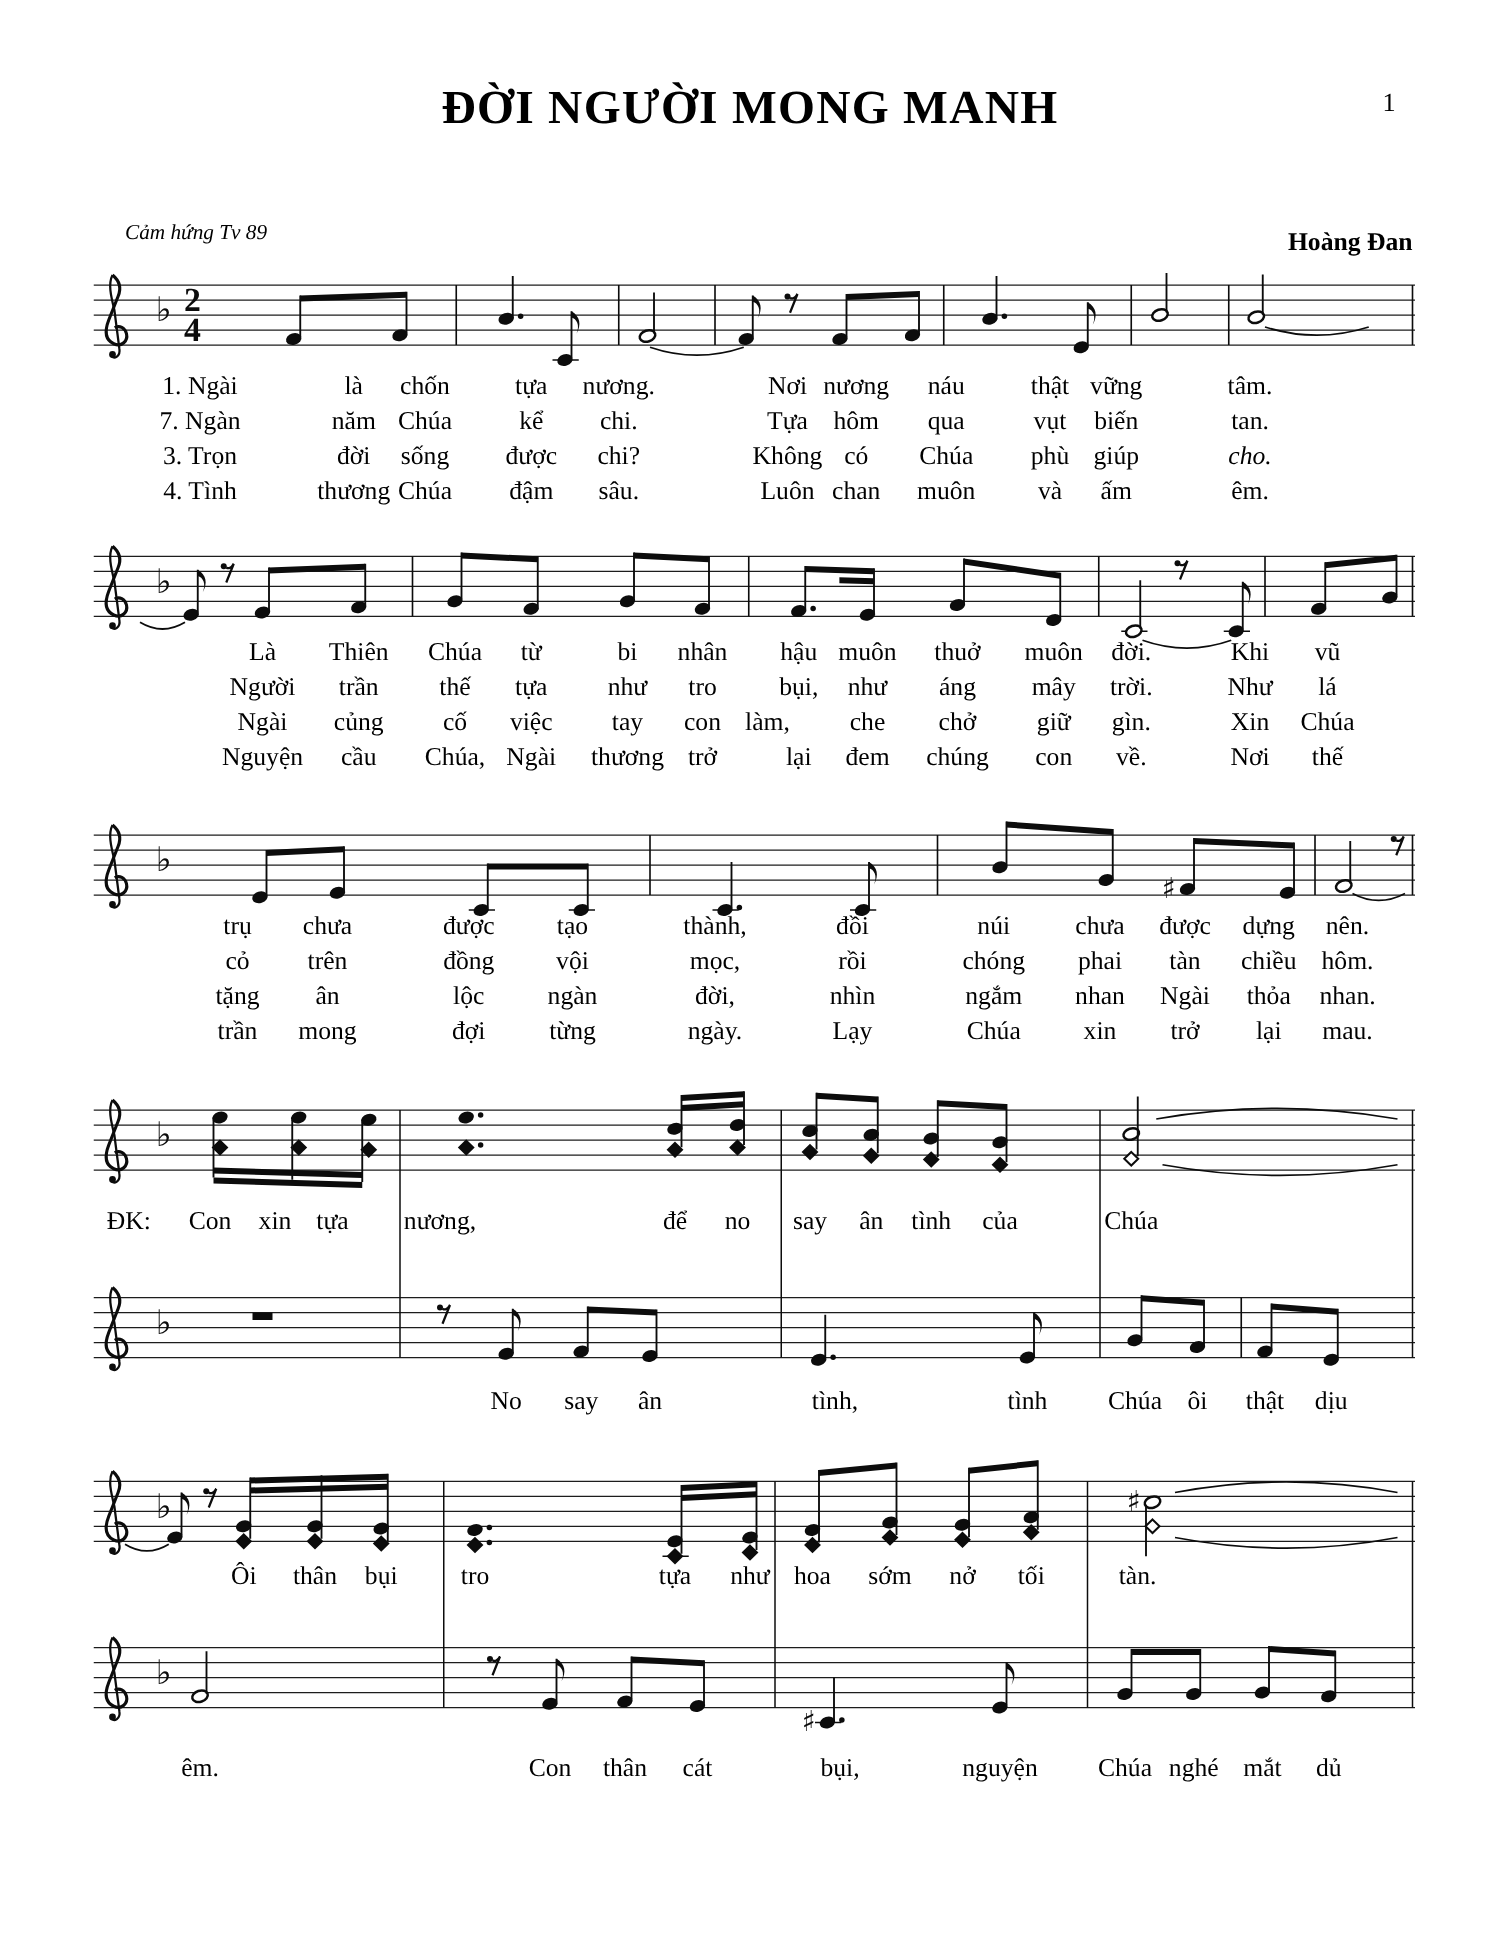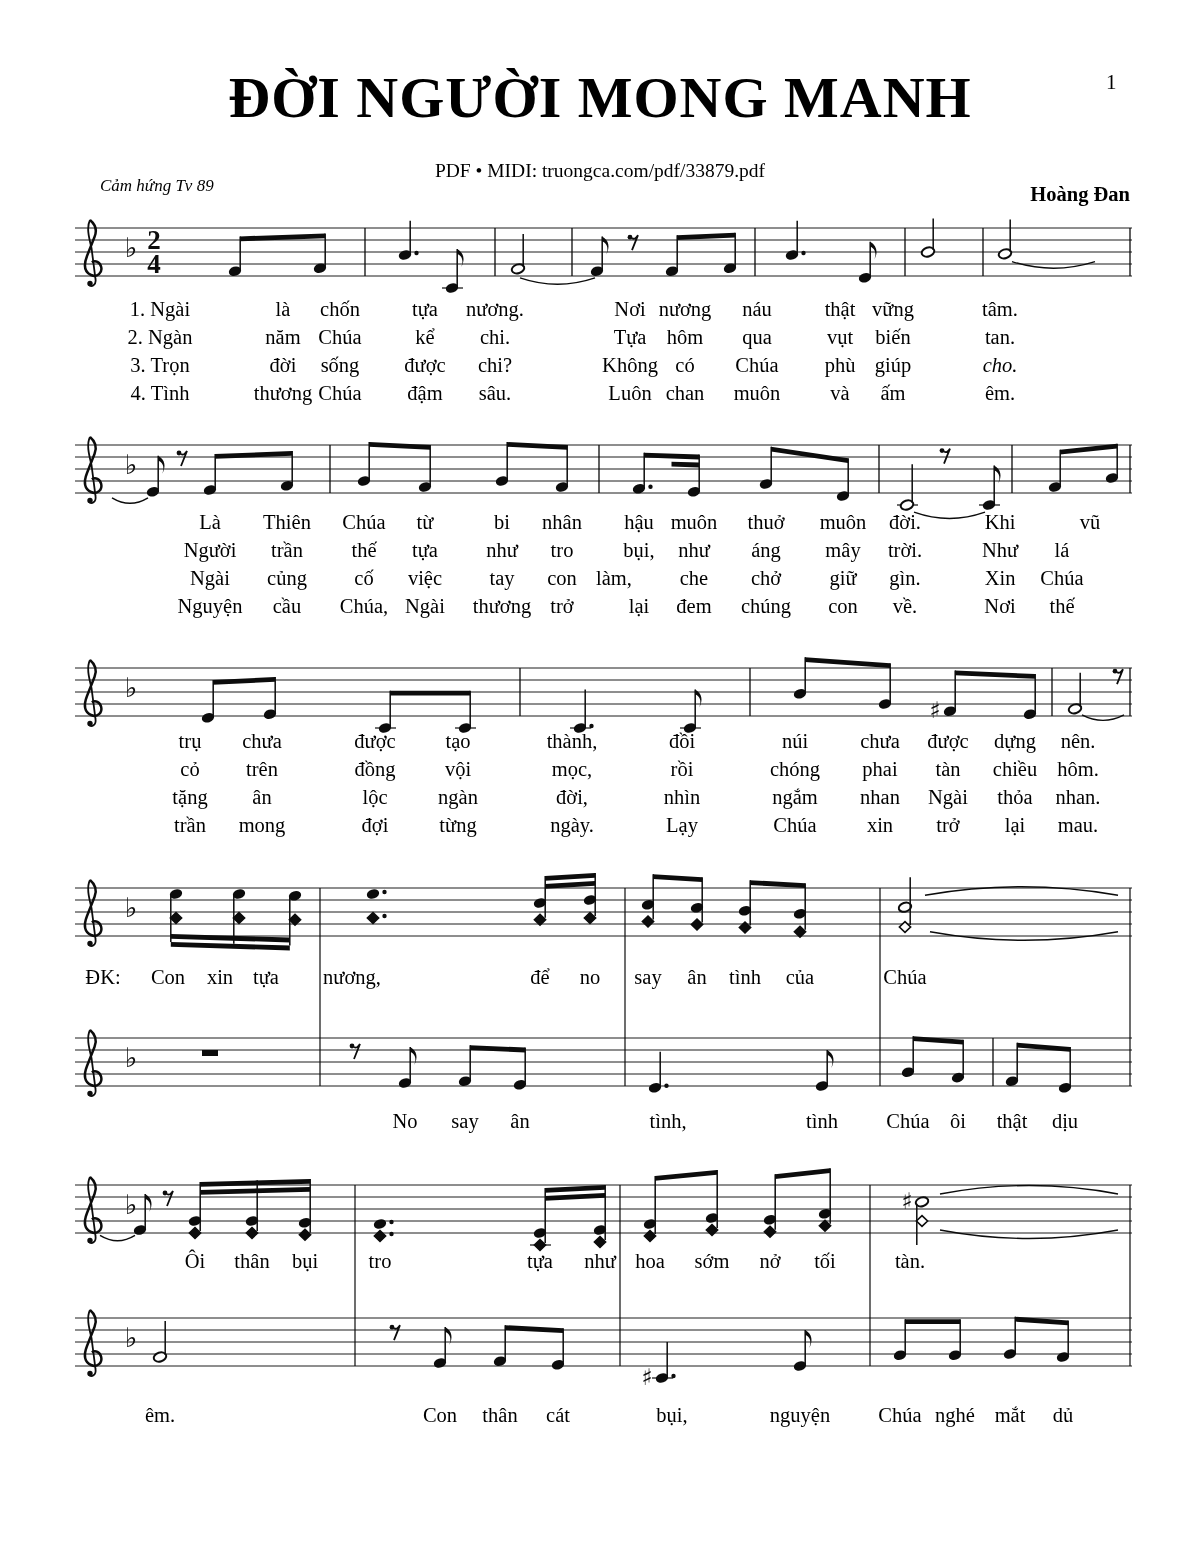--- a/index.html
+++ b/index.html
@@ -1,34 +1,33 @@
 <!DOCTYPE html>
 <html><head>
 <meta charset="utf-8">
 <style>
   html,body{margin:0;padding:0;background:#888;}
   .page{position:relative;width:1200px;height:1552px;background:#ffffff;margin:0 auto;
         font-family:"Liberation Serif",serif;color:#000;overflow:hidden;}
   .title{position:absolute;top:64px;left:0;width:100%;text-align:center;
-         font-size:58px;font-weight:bold;letter-spacing:1px;margin:0;}
+         font-size:38px;font-weight:bold;letter-spacing:1px;margin:0;}
   .pagenum{position:absolute;top:70px;left:1106px;font-size:21px;}
   .subtitle{position:absolute;top:160px;left:0;width:100%;text-align:center;font-size:19.5px;}
   .inspiration{position:absolute;top:176px;left:100px;font-style:italic;font-size:17px;}
   .composer{position:absolute;top:183px;right:70px;font-weight:bold;font-size:20.5px;}
   #score{position:absolute;top:0;left:0;}
   #lyrics span.w{position:absolute;transform:translateX(-50%);font-size:20.5px;white-space:nowrap;}
   #lyrics span.b{font-weight:normal;text-align:center;}
 </style>
 </head>
 <body>
 
 <div class="page">
   <div class="pagenum">1</div>
   <h1 class="title">ĐỜI NGƯỜI MONG MANH</h1>
-  <div class="subtitle">PDF • MIDI: truongca.com/pdf/33879.pdf</div>
   <div class="inspiration">Cảm hứng Tv 89</div>
   <div class="composer">Hoàng Đan</div>
   <svg id="score" width="1200" height="1552">
       <g>
         <line x1="75" y1="228" x2="1132" y2="228" stroke="#1c1c1c" stroke-width="1"></line>
         <line x1="75" y1="240" x2="1132" y2="240" stroke="#1c1c1c" stroke-width="1"></line>
         <line x1="75" y1="252" x2="1132" y2="252" stroke="#1c1c1c" stroke-width="1"></line>
         <line x1="75" y1="264" x2="1132" y2="264" stroke="#1c1c1c" stroke-width="1"></line>
         <line x1="75" y1="276" x2="1132" y2="276" stroke="#1c1c1c" stroke-width="1"></line>
         <path d="M 90 220 C 96 225 97 231 94.5 237
@@ -443,21 +442,21 @@
       <span class="w" style="left: 283px; top: 298px;">là</span>
       <span class="w" style="left: 340px; top: 298px;">chốn</span>
       <span class="w" style="left: 425px; top: 298px;">tựa</span>
       <span class="w" style="left: 495px; top: 298px;">nương.</span>
       <span class="w" style="left: 630px; top: 298px;">Nơi</span>
       <span class="w" style="left: 685px; top: 298px;">nương</span>
       <span class="w" style="left: 757px; top: 298px;">náu</span>
       <span class="w" style="left: 840px; top: 298px;">thật</span>
       <span class="w" style="left: 893px; top: 298px;">vững</span>
       <span class="w" style="left: 1000px; top: 298px;">tâm.</span>
-      <span class="w" style="left: 160px; top: 326px;">2. Ngàn</span>
+      <span class="w" style="left: 160px; top: 326px;">7. Ngàn</span>
       <span class="w" style="left: 283px; top: 326px;">năm</span>
       <span class="w" style="left: 340px; top: 326px;">Chúa</span>
       <span class="w" style="left: 425px; top: 326px;">kể</span>
       <span class="w" style="left: 495px; top: 326px;">chi.</span>
       <span class="w" style="left: 630px; top: 326px;">Tựa</span>
       <span class="w" style="left: 685px; top: 326px;">hôm</span>
       <span class="w" style="left: 757px; top: 326px;">qua</span>
       <span class="w" style="left: 840px; top: 326px;">vụt</span>
       <span class="w" style="left: 893px; top: 326px;">biến</span>
       <span class="w" style="left: 1000px; top: 326px;">tan.</span>
@@ -488,21 +487,21 @@
       <span class="w" style="left: 364px; top: 511px;">Chúa</span>
       <span class="w" style="left: 425px; top: 511px;">từ</span>
       <span class="w" style="left: 502px; top: 511px;">bi</span>
       <span class="w" style="left: 562px; top: 511px;">nhân</span>
       <span class="w" style="left: 639px; top: 511px;">hậu</span>
       <span class="w" style="left: 694px; top: 511px;">muôn</span>
       <span class="w" style="left: 766px; top: 511px;">thuở</span>
       <span class="w" style="left: 843px; top: 511px;">muôn</span>
       <span class="w" style="left: 905px; top: 511px;">đời.</span>
       <span class="w" style="left: 1000px; top: 511px;">Khi</span>
-      <span class="w" style="left: 1062px; top: 511px; margin-left: 28px;">vũ</span>
+      <span class="w" style="left: 1062px; top: 511px;">vũ</span>
       <span class="w" style="left: 210px; top: 539px;">Người</span>
       <span class="w" style="left: 287px; top: 539px;">trần</span>
       <span class="w" style="left: 364px; top: 539px;">thế</span>
       <span class="w" style="left: 425px; top: 539px;">tựa</span>
       <span class="w" style="left: 502px; top: 539px;">như</span>
       <span class="w" style="left: 562px; top: 539px;">tro</span>
       <span class="w" style="left: 639px; top: 539px;">bụi,</span>
       <span class="w" style="left: 694px; top: 539px;">như</span>
       <span class="w" style="left: 766px; top: 539px;">áng</span>
       <span class="w" style="left: 843px; top: 539px;">mây</span>

